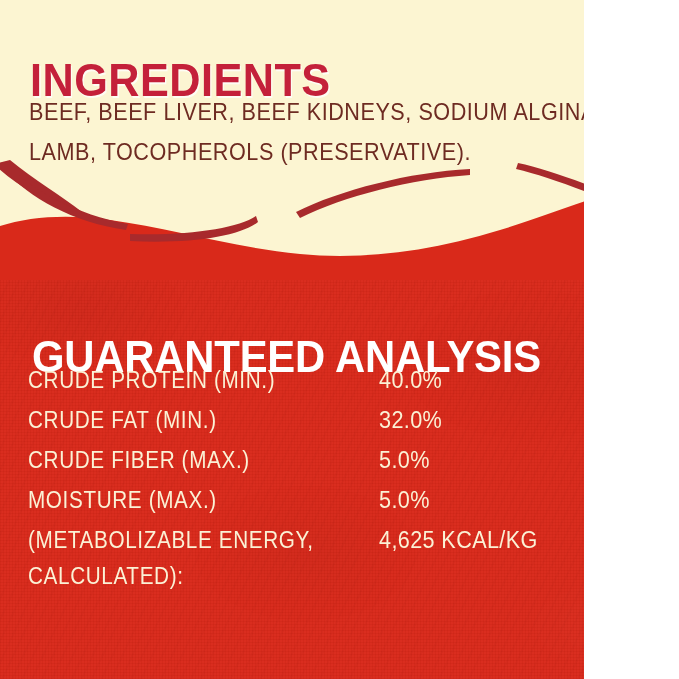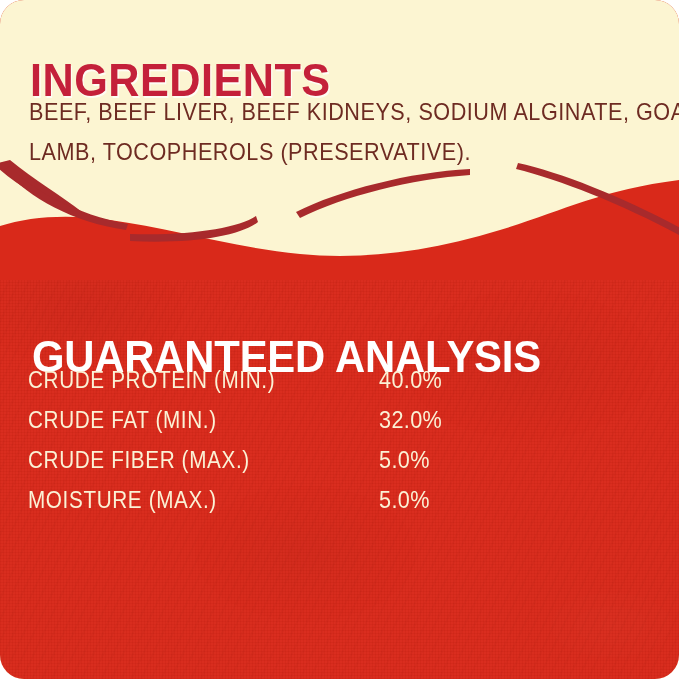--- a/index.html
+++ b/index.html
@@ -2,26 +2,25 @@
 <html><head>
 <meta charset="utf-8">
 <style>
   html, body {
     margin: 0;
     padding: 0;
     background: #ffffff;
   }
   #label {
     position: relative;
-    width: 679px;
+    width: 584px;
     height: 679px;
     overflow: hidden;
     background: #FCF5D2;
     font-family: "Liberation Sans", sans-serif;
-    border-radius: 24px;
   }
 
   
   .cream-panel {
     position: absolute;
     left: 0; top: 0;
     width: 679px;
     height: 270px;
     background: #FCF5D2;
     z-index: 2;
@@ -230,16 +229,21 @@
         <span class="ga-value">32.0%</span>
       </div>
       <div class="ga-row">
         <span class="ga-label">CRUDE FIBER (MAX.)</span>
         <span class="ga-value">5.0%</span>
       </div>
       <div class="ga-row">
         <span class="ga-label">MOISTURE (MAX.)</span>
         <span class="ga-value">5.0%</span>
       </div>
+      <div class="ga-row tall">
+        <span class="ga-label">(METABOLIZABLE ENERGY,
+CALCULATED):</span>
+        <span class="ga-value">4,625 KCAL/KG</span>
+      </div>
     </div>
   </section>
 
 </div>
 
 </body></html>

